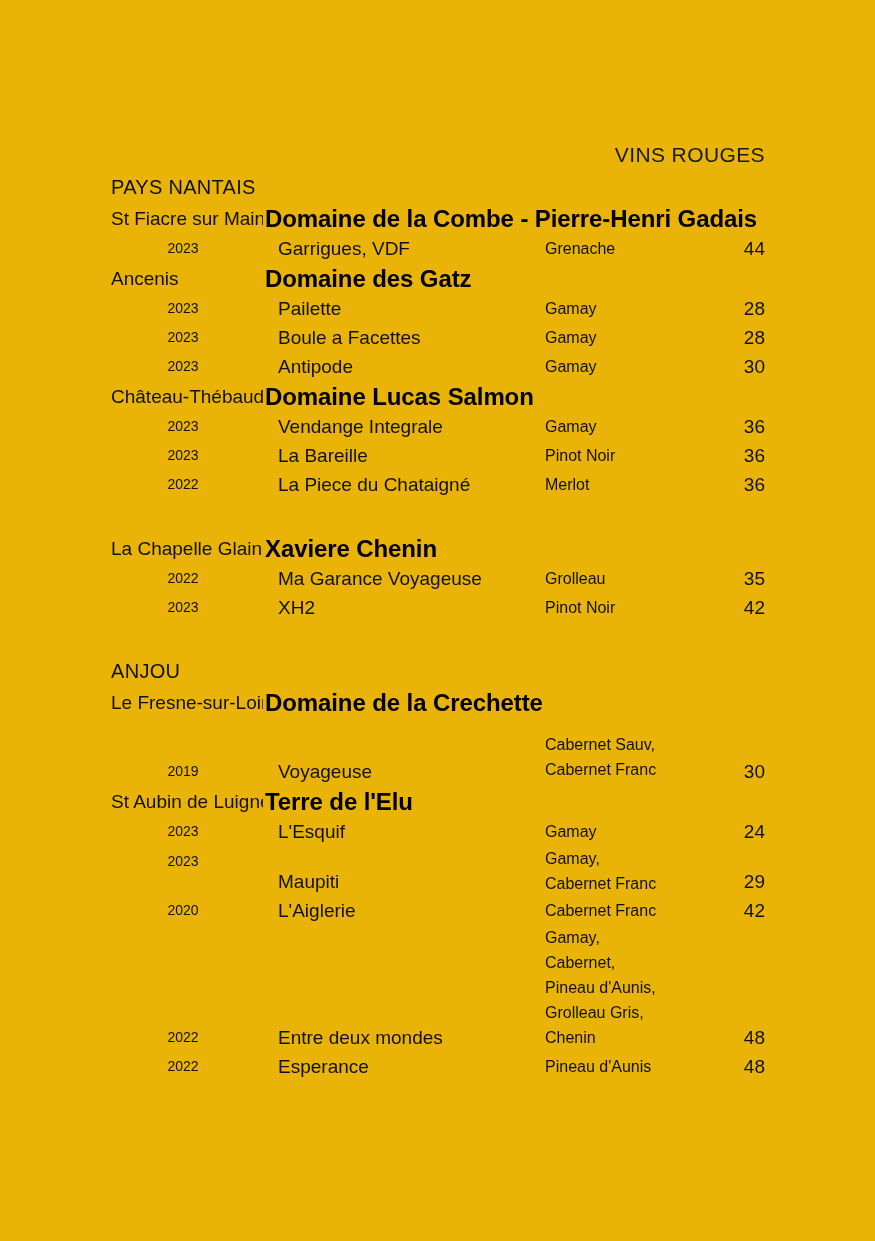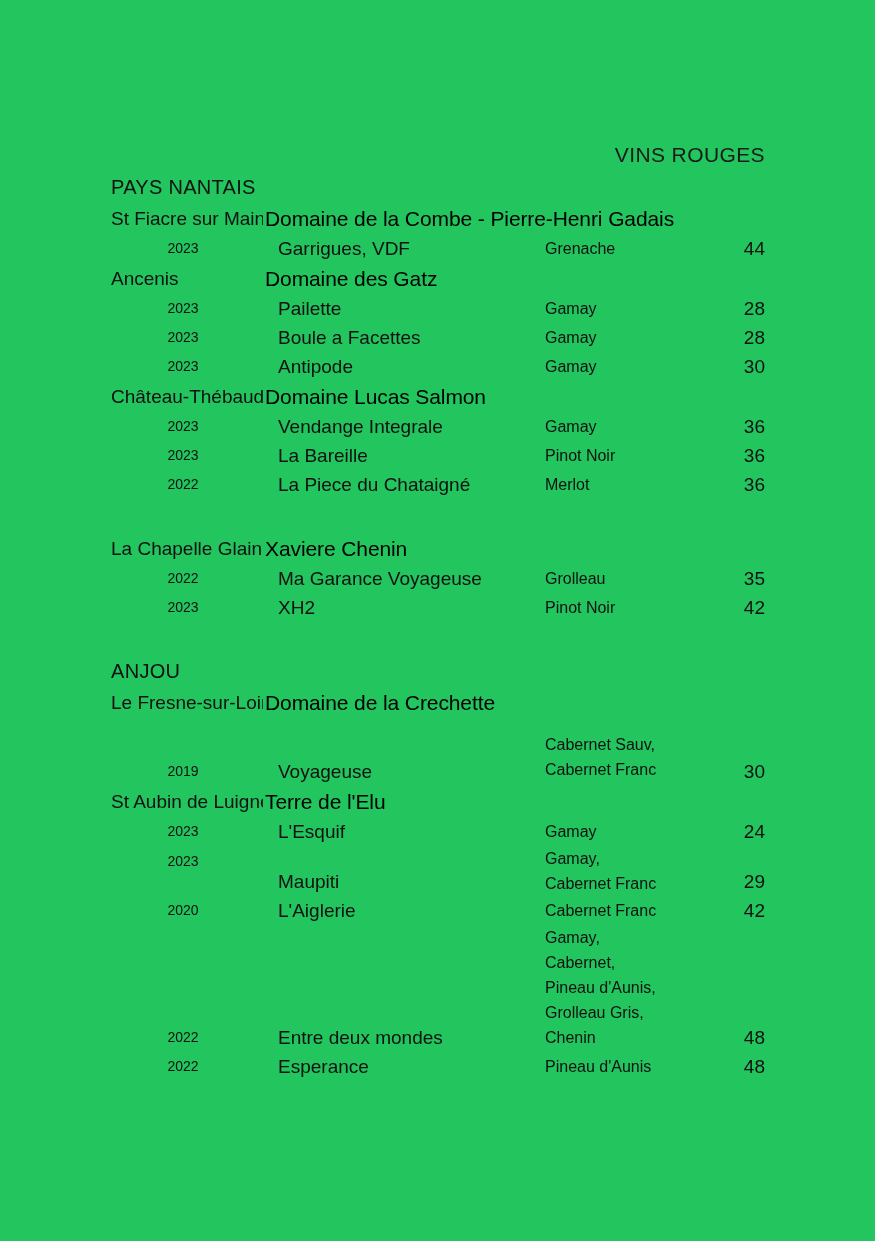--- a/index.html
+++ b/index.html
@@ -4,21 +4,21 @@
 <style>
   html, body {
     margin: 0;
     padding: 0;
     background: #ffffff;
   }
   .page {
     position: relative;
     width: 875px;
     height: 1241px;
-    background: #22c55e;
+    background: #eab308;
     color: #000000;
     font-family: "Liberation Sans", sans-serif;
     overflow: hidden;
     -webkit-font-smoothing: antialiased;
   }
 
   
   .doc-header {
     position: absolute;
     left: 0;
@@ -67,22 +67,22 @@
     color: #111;
     overflow: hidden;
     white-space: nowrap;
   }
   .producer {
     position: absolute;
     left: 265px;
     top: 0;
     height: 31px;
     line-height: 31px;
-    font-size: 21px;
-    font-weight: 400;
+    font-size: 24px;
+    font-weight: 700;
     letter-spacing: -0.1px;
     color: #000;
     white-space: nowrap;
   }
 
   
   .wine-row {
     position: relative;
     min-height: 29px;
     white-space: nowrap;

